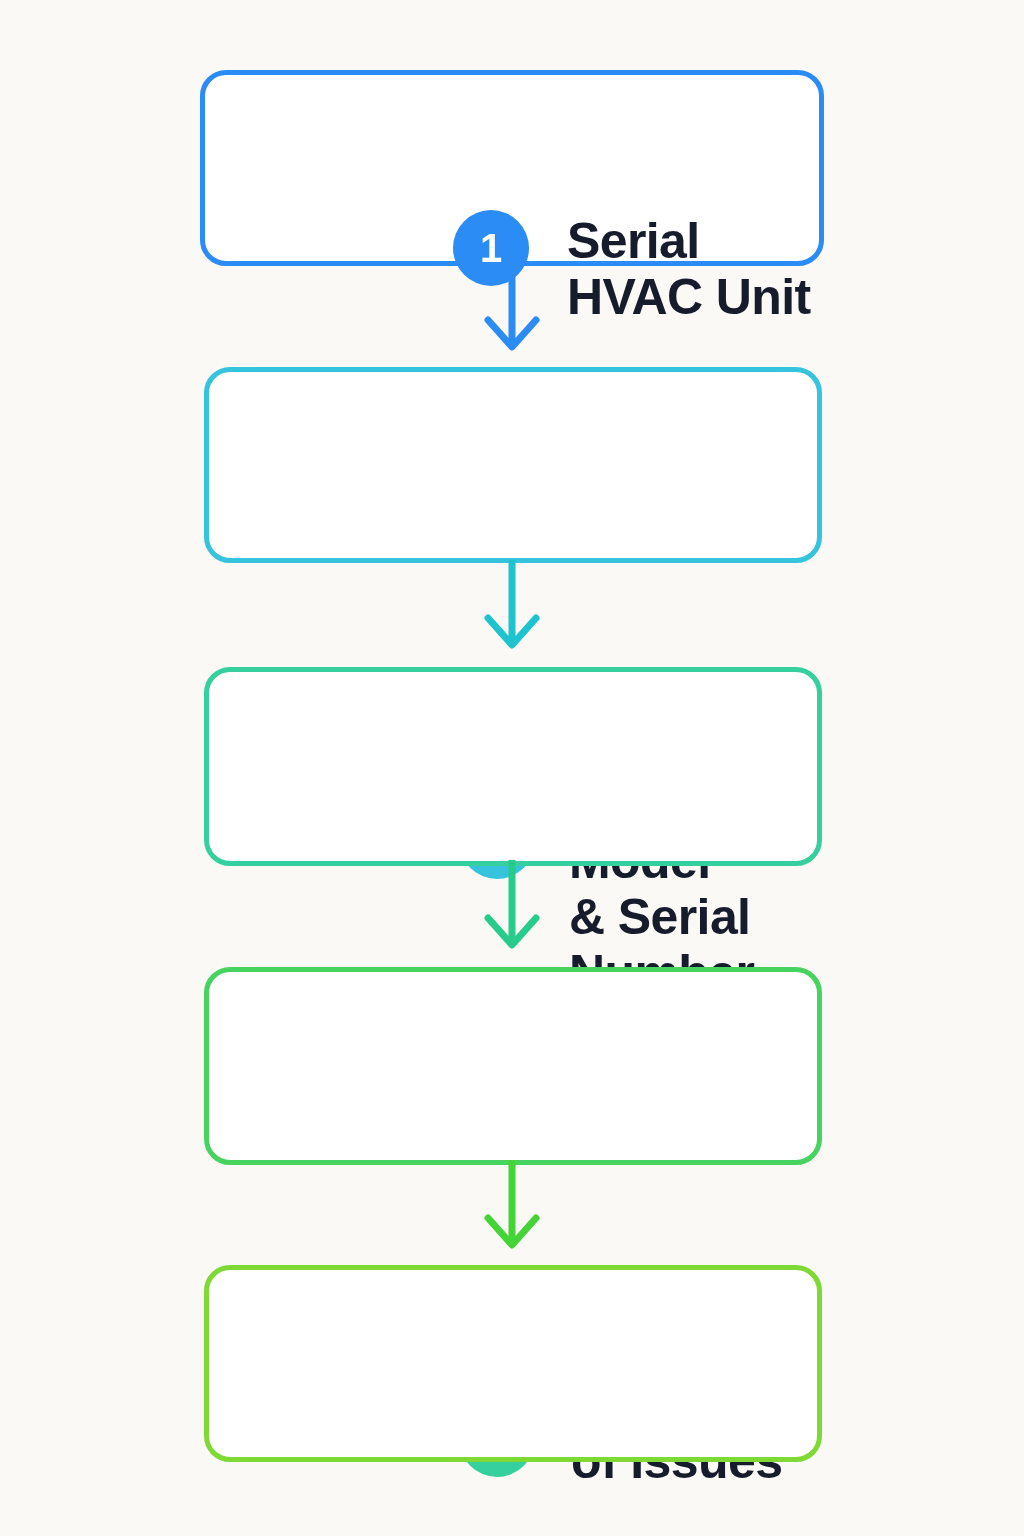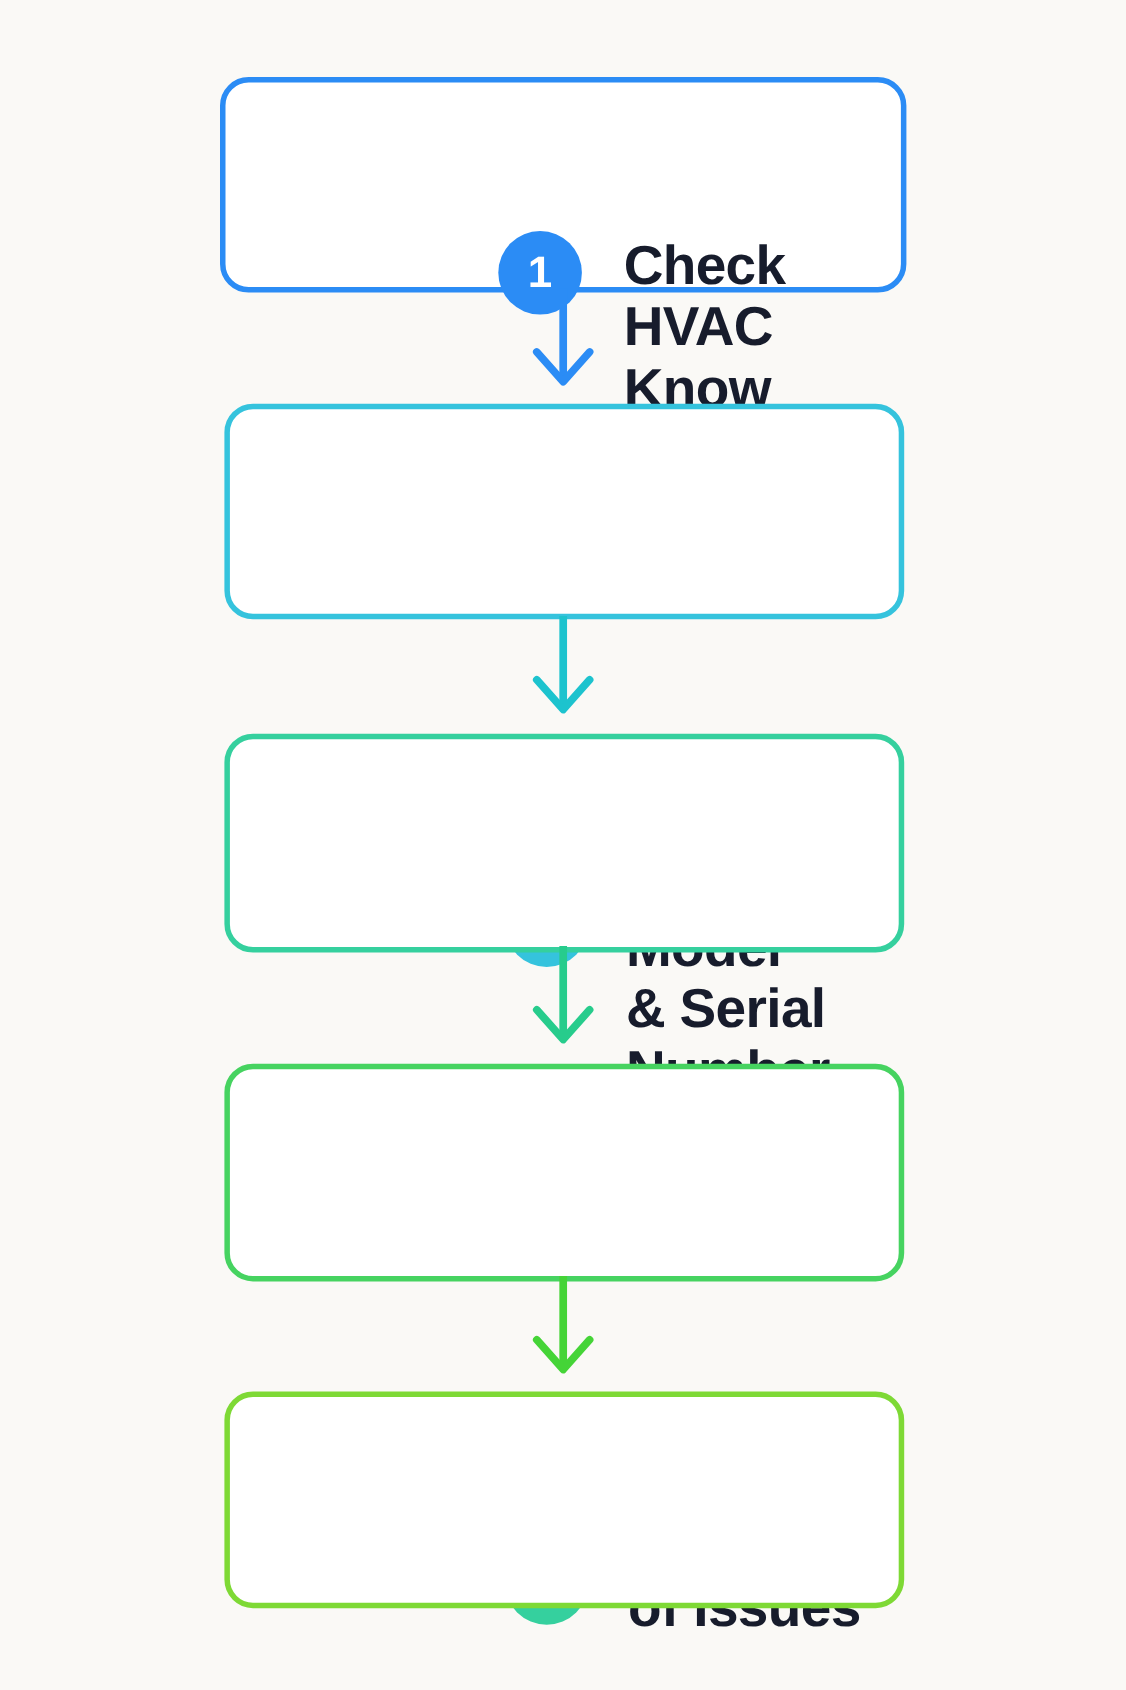--- a/index.html
+++ b/index.html
@@ -103,21 +103,21 @@
   #conn-3 { left: 472px; top: 860px; width: 80px; height: 90px; }
   #conn-4 { left: 472px; top: 1160px; width: 80px; height: 90px; }
 </style>
 </head>
 <body style="background: rgb(250, 249, 246);">
 
 <div id="flowchart" style="background: rgb(250, 249, 246);">
 
   <div class="step-node" id="node-1" style="border-color: rgb(43, 140, 245);">
     <span class="step-badge" id="badge-1" style="background-color: rgb(43, 140, 245);">1</span>
-    <span class="step-label" id="label-1">Check HVAC Know</span>
+    <span class="step-label" id="label-1">Serial HVAC Unit</span>
   </div>
 
   <svg class="connector" id="conn-1" viewBox="0 0 80 90">
     <path d="M40 0 L40 84" fill="none" stroke-width="7" stroke-linecap="butt" stroke="#2b8cf5"></path>
     <path d="M16 58 L40 85 L64 58" fill="none" stroke-width="7" stroke-linecap="round" stroke-linejoin="round" stroke="#2b8cf5"></path>
   </svg>
 
   <div class="step-node" id="node-2" style="border-color: rgb(53, 195, 221);">
     <span class="step-badge" id="badge-2" style="background-color: rgb(53, 195, 221);">2</span>
     <span class="step-label" id="label-2">Know Model

